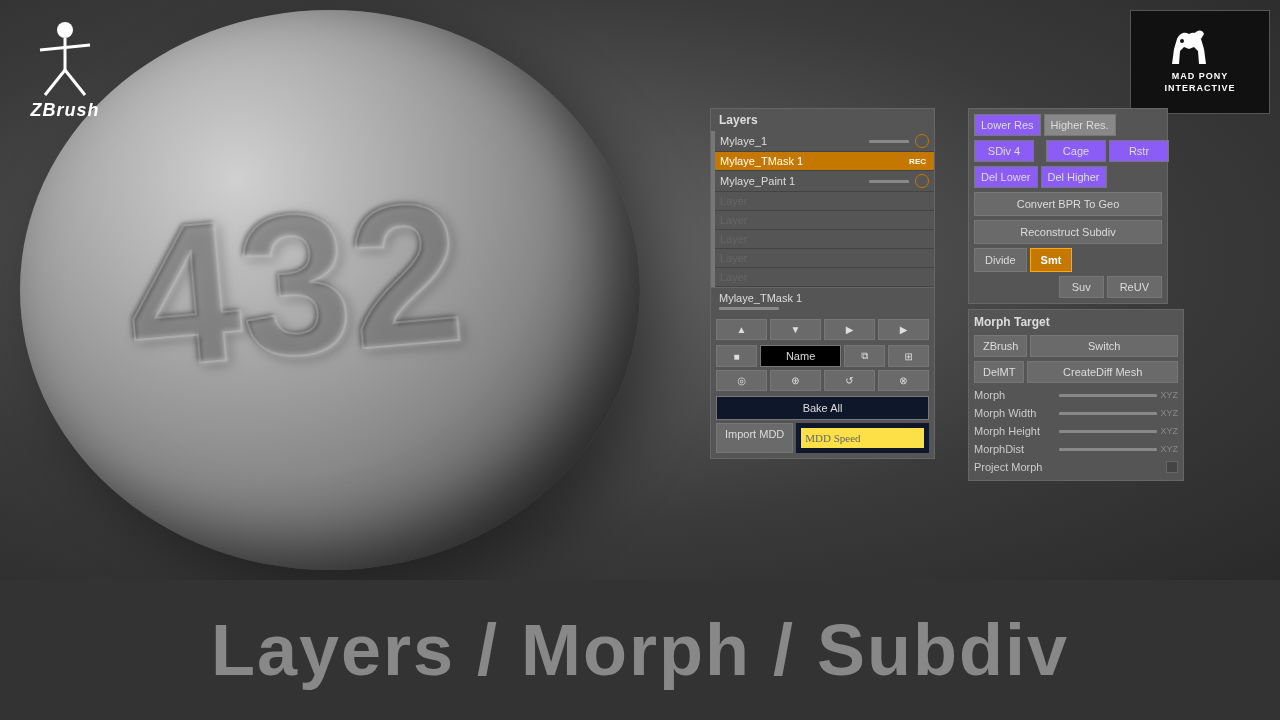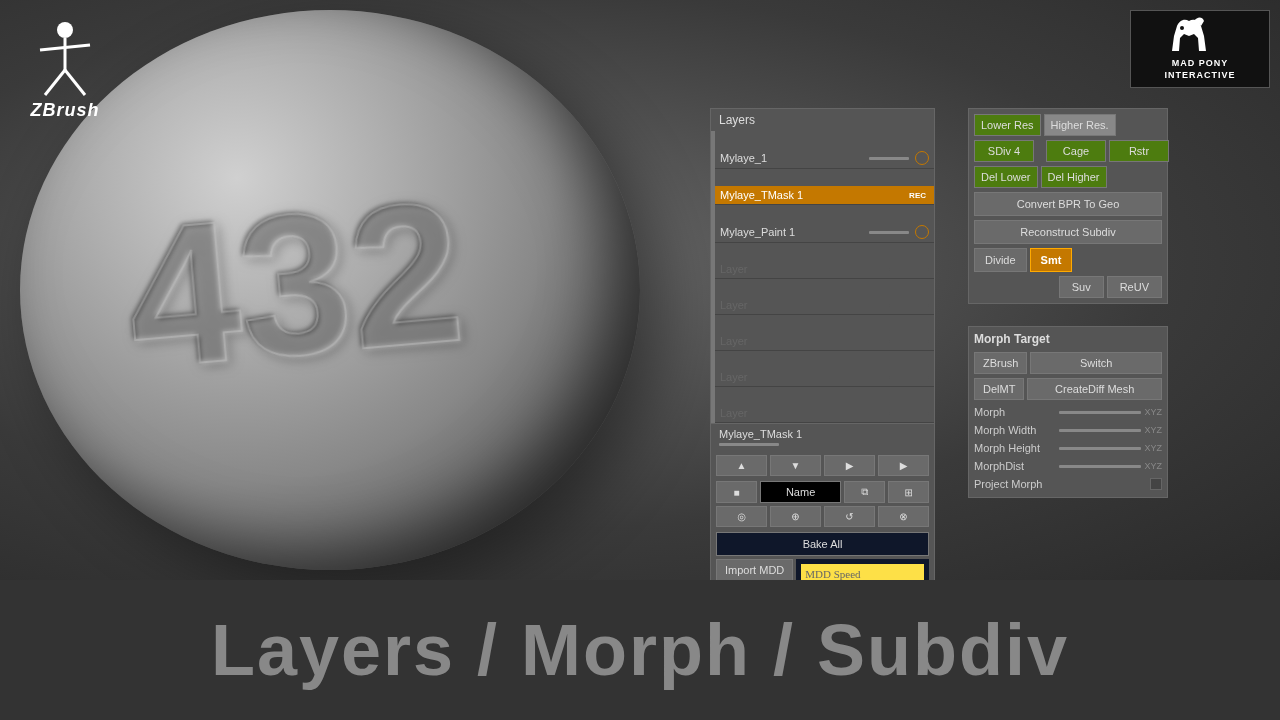--- a/index.html
+++ b/index.html
@@ -81,21 +81,21 @@
       margin-top: -5px;
       font-style: italic;
     }
 
     
     .madpony-logo {
       position: absolute;
       top: 10px;
       right: 10px;
       width: 140px;
-      height: 78px;
+      height: 104px;
       background: #111;
       border: 1px solid #555;
       display: flex;
       align-items: center;
       justify-content: center;
       padding: 5px;
     }
     .madpony-text {
       color: white;
       font-size: 9px;
@@ -114,29 +114,28 @@
       width: 225px;
       background: #555;
       border: 1px solid #666;
       padding: 0;
     }
     .layers-header {
       background: #555;
       padding: 4px 8px;
       color: #ddd;
       font-size: 12px;
-      font-weight: normal;
+      font-weight: bold;
     }
     .layer-item {
       display: flex;
       align-items: center;
       padding: 3px 5px;
       border-bottom: 1px solid #444;
       position: relative;
-      margin-top: 17px;
     }
     .layer-item.active {
       background: #c47800;
       color: white;
     }
     .layer-item .layer-name {
       flex: 1;
       font-size: 11px;
       color: #ddd;
     }
@@ -253,21 +252,21 @@
       border: 1px solid #666;
       padding: 5px;
     }
     .subdiv-row {
       display: flex;
       gap: 3px;
       margin-bottom: 4px;
       align-items: center;
     }
     .sdiv-btn {
-      background: #4d7c0f;
+      background: #8b5cf6;
       border: 1px solid #777;
       color: #ddd;
       padding: 4px 6px;
       font-size: 11px;
       cursor: pointer;
       min-width: 60px;
       text-align: center;
     }
     .sdiv-btn.highlighted {
       background: #888;
@@ -316,23 +315,23 @@
       border: 1px solid #777;
       color: #ddd;
       padding: 4px 12px;
       font-size: 11px;
       cursor: pointer;
     }
 
     
     .morph-panel {
       position: absolute;
-      top: 326px;
+      top: 309px;
       left: 968px;
-      width: 200px;
+      width: 216px;
       background: #555;
       border: 1px solid #666;
       padding: 5px;
     }
     .morph-header {
       color: #ddd;
       font-size: 12px;
       font-weight: bold;
       margin-bottom: 6px;
     }

